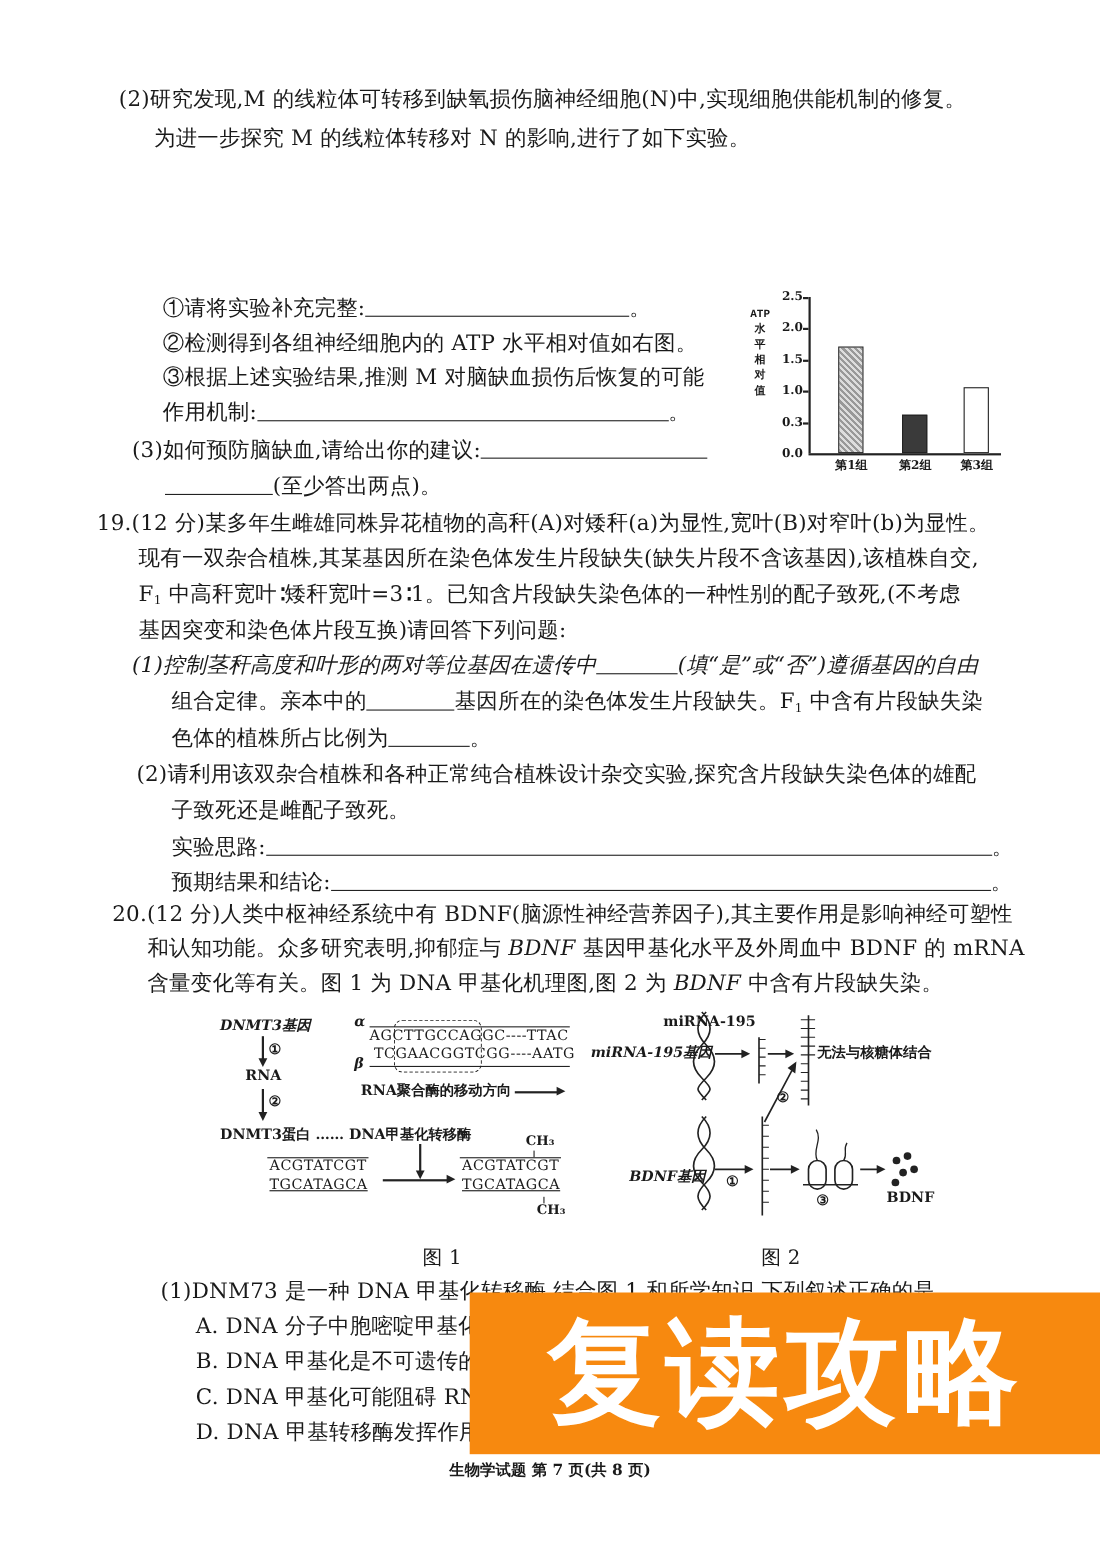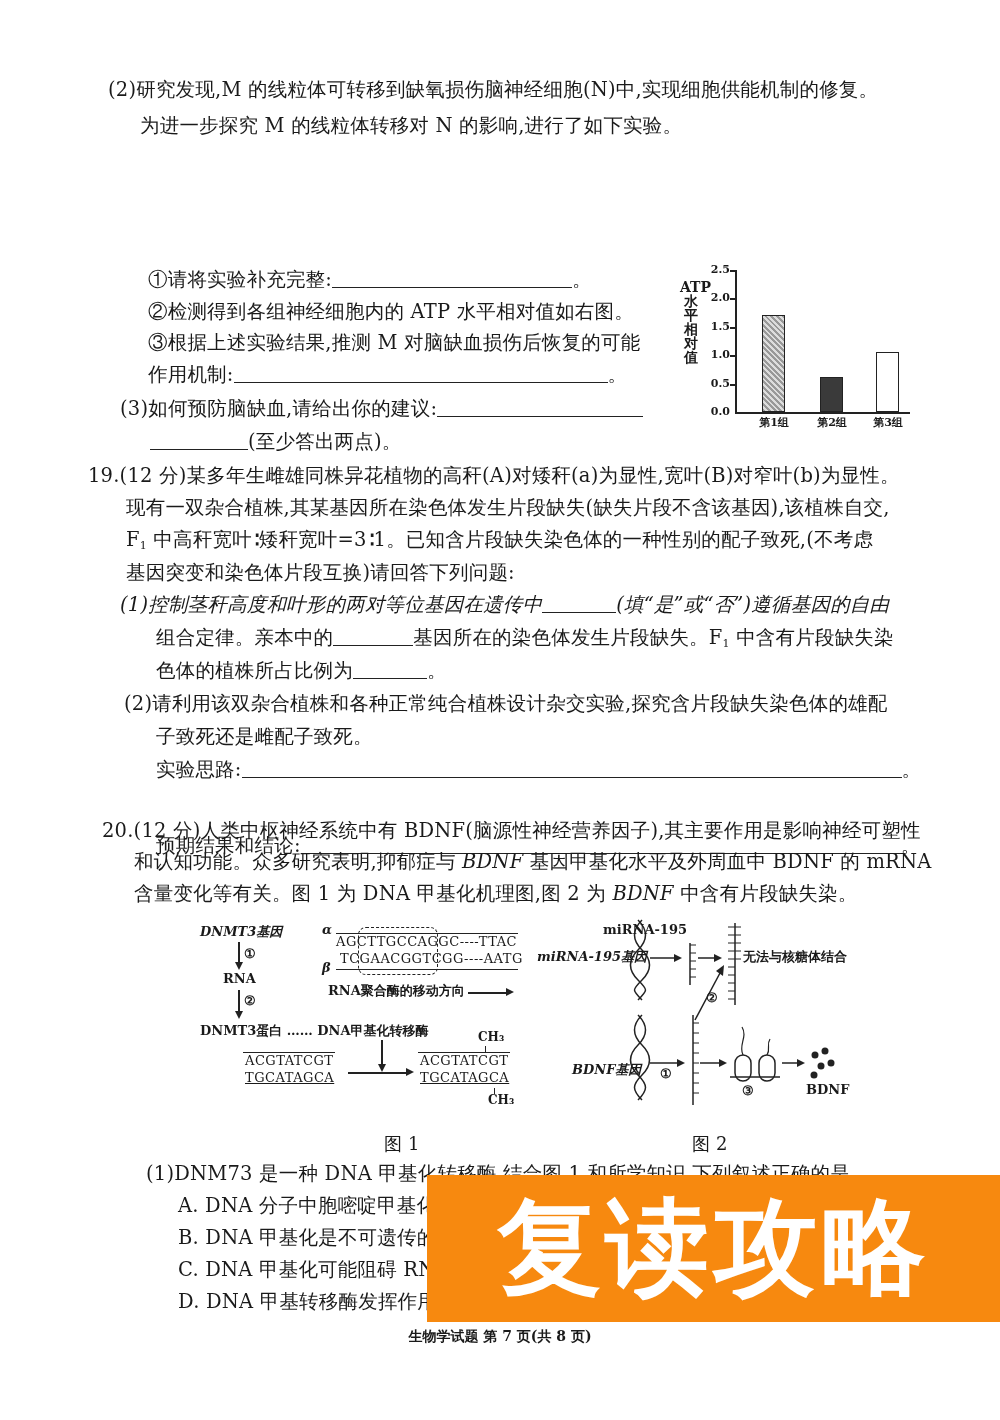--- a/index.html
+++ b/index.html
@@ -24,21 +24,21 @@
   .chart { position:absolute; left:680px; top:262px; width:240px; height:170px; font-size:11px; font-weight:bold; }
   .chart .axisY { position:absolute; left:55px; top:8px; width:1.5px; height:142px; background:#222; }
   .chart .axisX { position:absolute; left:55px; top:150px; width:175px; height:1.5px; background:#222; }
   .chart .tick { position:absolute; left:20px; width:30px; text-align:right; }
   .chart .tmark { position:absolute; left:50px; width:5px; height:1.5px; background:#222; }
   .chart .bar { position:absolute; bottom:20px; width:23px; border:1.5px solid #222; box-sizing:border-box; }
   .chart .bar.g1 { background:repeating-linear-gradient(45deg,#999 0 2px,#ddd 2px 4px); }
   .chart .bar.g2 { background:#3a3a3a; }
   .chart .bar.g3 { background:#fff; }
   .chart .xl { position:absolute; top:153px; width:40px; text-align:center; font-size:11px; }
-  .chart .ylab { position:absolute; left:0px; top:18px; width:22px; text-align:center; font-size:14px; line-height:14px; }
+  .chart .ylab { position:absolute; left:0px; top:18px; width:22px; text-align:center; font-size:10px; line-height:14px;font-family:Liberation Mono, monospace; }
 
   
   .fig { font-family:"DejaVu Serif",serif; font-size:13px; font-weight:bold; }
   .seq { font-family:"DejaVu Serif",serif; font-size:13px; letter-spacing:0.5px; }
   .vline { position:absolute; width:1.5px; background:#222; }
   .hline { position:absolute; height:1.5px; background:#222; }
   .arrowhead-d { position:absolute; width:0; height:0; border-left:4px solid transparent; border-right:4px solid transparent; border-top:8px solid #222; }
   .arrowhead-r { position:absolute; width:0; height:0; border-top:4px solid transparent; border-bottom:4px solid transparent; border-left:8px solid #222; }
   .dash-box { position:absolute; border:1.2px dashed #222; border-radius:8px; }
 
@@ -77,21 +77,21 @@
     <div>ATP</div>
     <div>水</div>
     <div>平</div>
     <div>相</div>
     <div>对</div>
     <div>值</div>
   </div>
   <div class="axisY"></div>
   <div class="axisX"></div>
   <div class="tick" style="top:143px">0.0</div>
-  <div class="tick" style="top:115px">0.5</div>
+  <div class="tick" style="top:115px">0.3</div>
   <div class="tick" style="top:86px">1.0</div>
   <div class="tick" style="top:58px">1.5</div>
   <div class="tick" style="top:29px">2.0</div>
   <div class="tick" style="top:1px">2.5</div>
   <div class="tmark" style="top:122px"></div>
   <div class="tmark" style="top:93px"></div>
   <div class="tmark" style="top:65px"></div>
   <div class="tmark" style="top:36px"></div>
   <div class="tmark" style="top:8px"></div>
   <div class="bar g1" style="left:82px;height:97px"></div>
@@ -116,21 +116,21 @@
   <span>组合定律。亲本中的</span><span class="blank" style="width:80px"></span><span>基因所在的染色体发生片段缺失。F</span><span class="sub">1</span><span> 中含有片段缺失染</span>
 </div>
 <div class="abs t" style="left:156px;top:655px;">
   <span>色体的植株所占比例为</span><span class="blank" style="width:74px"></span><span>。</span>
 </div>
 <div class="abs t" style="left:124px;top:688px;">(2)请利用该双杂合植株和各种正常纯合植株设计杂交实验,探究含片段缺失染色体的雄配</div>
 <div class="abs t" style="left:156px;top:721px;">子致死还是雌配子致死。</div>
 <div class="abs t" style="left:156px;top:754px;">
   <span>实验思路:</span><span class="blank" style="width:660px"></span><span>。</span>
 </div>
-<div class="abs t" style="left:156px;top:786px;margin-top:44px;">
+<div class="abs t" style="left:156px;top:786px;">
   <span>预期结果和结论:</span><span class="blank" style="width:600px"></span><span>。</span>
 </div>
 
 <div class="abs t" style="left:102px;top:815px;">20.(12 分)人类中枢神经系统中有 BDNF(脑源性神经营养因子),其主要作用是影响神经可塑性</div>
 <div class="abs t" style="left:134px;top:846px;">
   <span>和认知功能。众多研究表明,抑郁症与 </span><i class="it">BDNF</i><span> 基因甲基化水平及外周血中 BDNF 的 mRNA</span>
 </div>
 <div class="abs t" style="left:134px;top:878px;">
   <span>含量变化等有关。图 1 为 DNA 甲基化机理图,图 2 为 </span><i class="it">BDNF</i><span> 中含有片段缺失染。</span>
 </div>

